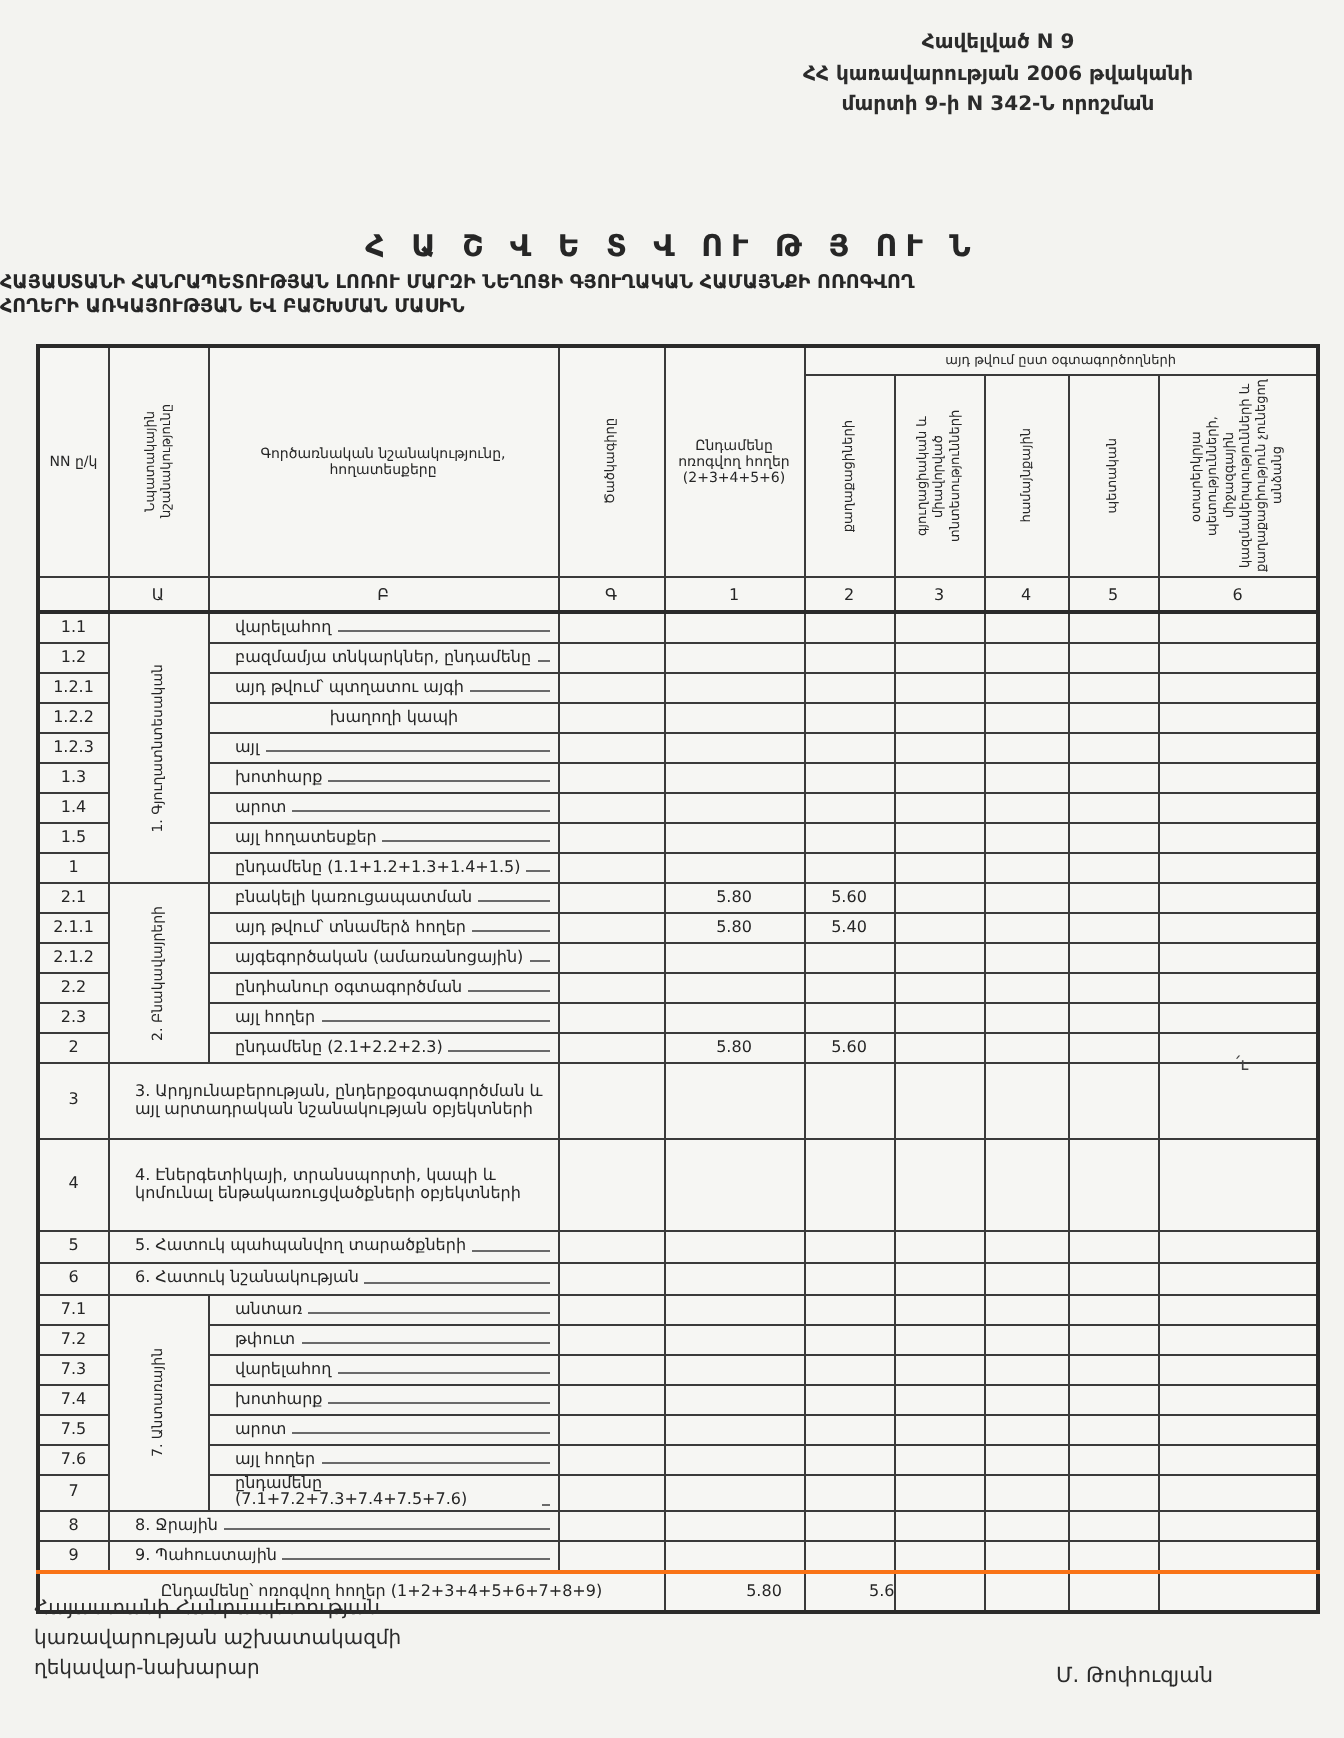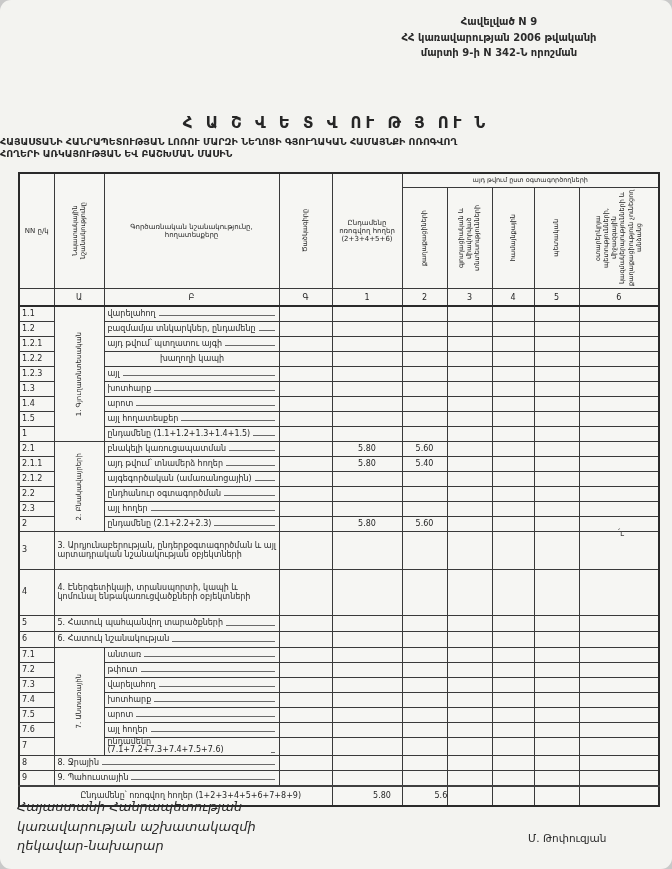--- a/index.html
+++ b/index.html
@@ -1,41 +1,41 @@
 <!DOCTYPE html>
 <html><head>
 <meta charset="utf-8">
 <style>
   html,body{margin:0;padding:0;}
   body{background:#c9c9c9;font-family:"DejaVu Sans",sans-serif;}
-  .page{position:relative;width:672px;height:869px;margin:0 auto;background:#f3f3f0;color:#222;overflow:hidden;border-radius:11px;}
+  .page{position:relative;width:672px;height:869px;margin:0 auto;background:#f3f3f0;color:#222;overflow:hidden;}
   .appendix-note{position:absolute;top:14px;right:8px;width:330px;text-align:center;font-size:10px;font-weight:bold;line-height:1.55;color:#2b2b2b;}
   .report-title{position:absolute;top:114px;left:0;width:100%;text-align:center;font-size:15px;font-weight:bold;letter-spacing:4px;color:#262626;}
   .report-subtitle{position:absolute;top:136px;left:0;width:100%;text-align:left;font-size:9.5px;font-weight:bold;line-height:1.25;color:#262626;}
   table.report{position:absolute;top:172px;left:18px;border-collapse:collapse;table-layout:fixed;width:640px;background:#f6f6f3;}
   table.report th,table.report td{border:1px solid #3a3a3a;padding:0 2px;vertical-align:middle;font-weight:normal;color:#262626;overflow:hidden;}
   table.report{border:2px solid #2a2a2a;}
   thead th{font-size:7px;text-align:center;line-height:1.15;}
   thead tr.sub-row th{height:100px;}
   thead th.span-hdr{height:13px;font-size:6.5px;}
   thead tr.numbers td{height:16px;font-size:8px;text-align:center;border-top:1.5px solid #2a2a2a;}
   thead{border-bottom:2px solid #2a2a2a;}
   .vert{writing-mode:vertical-rl;transform:rotate(180deg);margin:0 auto;font-size:6.5px;line-height:1.25;max-height:108px;white-space:normal;text-align:center;}
   tbody td{font-size:8px;height:14px;line-height:1.05;}
-  tbody td.num{font-size:8px;}
-  tbody td.lbl{text-align:left;padding-left:3px;}
+  tbody td.num{text-align:center;font-size:8px;}
+  tbody td.lbl{text-align:left;padding-left:13px;}
   tbody td.lbl .flexl{display:flex;align-items:flex-end;}
   tbody td.lbl .flexl i{flex:1;border-bottom:1px solid #6a6a6a;margin:0 2px 2px 3px;min-width:4px;}
   tbody td.lbl.center{text-align:center;}
   tbody td.val{text-align:center;}
   tbody td.group-cell{text-align:center;}
   tbody td.group-cell .vert{font-size:7px;}
-  tbody tr.total-row td{border-top:2px solid #404040;height:18px;padding-left:32px;}
+  tbody tr.total-row td{border-top:2px solid #f97316;height:18px;padding-left:32px;}
   tbody td.total-lbl{text-align:center;font-size:8px;}
-  .footer-block{position:absolute;top:797px;left:17px;font-size:13px;line-height:1.5;color:#2b2b2b;font-style:italic;}
+  .footer-block{position:absolute;top:797px;left:17px;font-size:10px;line-height:1.5;color:#2b2b2b;}
   .signature{position:absolute;top:832px;left:528px;font-size:10.5px;color:#2b2b2b;}
   .stray-mark{position:absolute;top:528px;left:618px;font-size:9px;color:#444;}
 </style>
 </head>
 <body>
 
 <div class="page">
 
   <div class="appendix-note">
     <div>Հավելված N 9</div>

